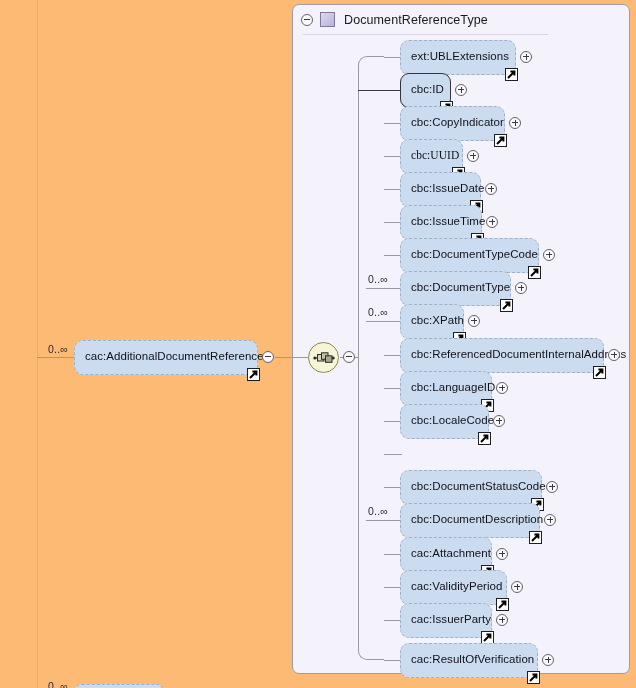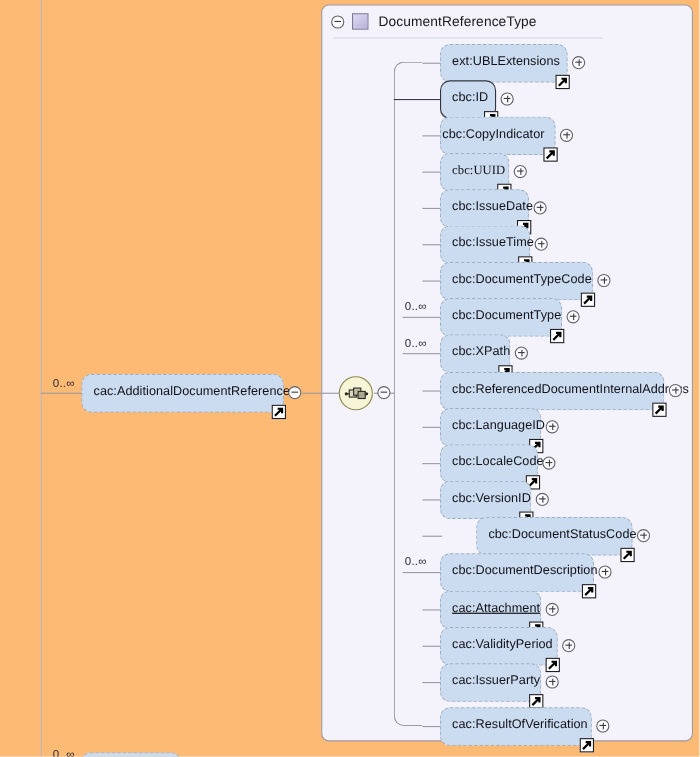--- a/index.html
+++ b/index.html
@@ -264,21 +264,21 @@
       <span class="refbadge">
           <svg width="11" height="11" viewBox="0 0 11 11">
             <path d="M2 9 L8 3 M4.4 2.6 H8.4 V6.6" stroke="#000" stroke-width="2" fill="none"></path>
           </svg>
         </span>
     </div>
     <div class="toggle plus node-toggle"></div>
   </div>
 
   <div class="node" style="left:400px; top:113px;">
-    <div class="ebox" style="width:105px;justify-content:flex-end;">
+    <div class="ebox" style="width:105px;">
       <span class="elabel">cbc:CopyIndicator</span>
       <span class="refbadge">
           <svg width="11" height="11" viewBox="0 0 11 11">
             <path d="M2 9 L8 3 M4.4 2.6 H8.4 V6.6" stroke="#000" stroke-width="2" fill="none"></path>
           </svg>
         </span>
     </div>
     <div class="toggle plus node-toggle"></div>
   </div>
 
@@ -385,33 +385,22 @@
       <span class="elabel">cbc:LocaleCode</span>
       <span class="refbadge">
           <svg width="11" height="11" viewBox="0 0 11 11">
             <path d="M2 9 L8 3 M4.4 2.6 H8.4 V6.6" stroke="#000" stroke-width="2" fill="none"></path>
           </svg>
         </span>
     </div>
     <div class="toggle plus node-toggle"></div>
   </div>
 
-  <div class="node" style="left:400px; top:444px;">
-    <div class="ebox" style="width:83px;">
-      <span class="elabel">cbc:VersionID</span>
-      <span class="refbadge">
-          <svg width="11" height="11" viewBox="0 0 11 11">
-            <path d="M2 9 L8 3 M4.4 2.6 H8.4 V6.6" stroke="#000" stroke-width="2" fill="none"></path>
-          </svg>
-        </span>
-    </div>
-    <div class="toggle plus node-toggle"></div>
-  </div>
-
-  <div class="node" style="left:400px; top:477px;margin-left:33px;">
+
+  <div class="node" style="left:400px; top:477px;">
     <div class="ebox" style="width:142px;">
       <span class="elabel">cbc:DocumentStatusCode</span>
       <span class="refbadge">
           <svg width="11" height="11" viewBox="0 0 11 11">
             <path d="M2 9 L8 3 M4.4 2.6 H8.4 V6.6" stroke="#000" stroke-width="2" fill="none"></path>
           </svg>
         </span>
     </div>
     <div class="toggle plus node-toggle"></div>
   </div>
@@ -423,21 +412,21 @@
       <span class="refbadge">
           <svg width="11" height="11" viewBox="0 0 11 11">
             <path d="M2 9 L8 3 M4.4 2.6 H8.4 V6.6" stroke="#000" stroke-width="2" fill="none"></path>
           </svg>
         </span>
     </div>
     <div class="toggle plus node-toggle"></div>
   </div>
 
   <div class="node" style="left:400px; top:544px;">
-    <div class="ebox" style="width:92px;text-decoration:underline;">
+    <div class="ebox" style="width:92px;">
       <span class="elabel">cac:Attachment</span>
       <span class="refbadge">
           <svg width="11" height="11" viewBox="0 0 11 11">
             <path d="M2 9 L8 3 M4.4 2.6 H8.4 V6.6" stroke="#000" stroke-width="2" fill="none"></path>
           </svg>
         </span>
     </div>
     <div class="toggle plus node-toggle"></div>
   </div>
 

